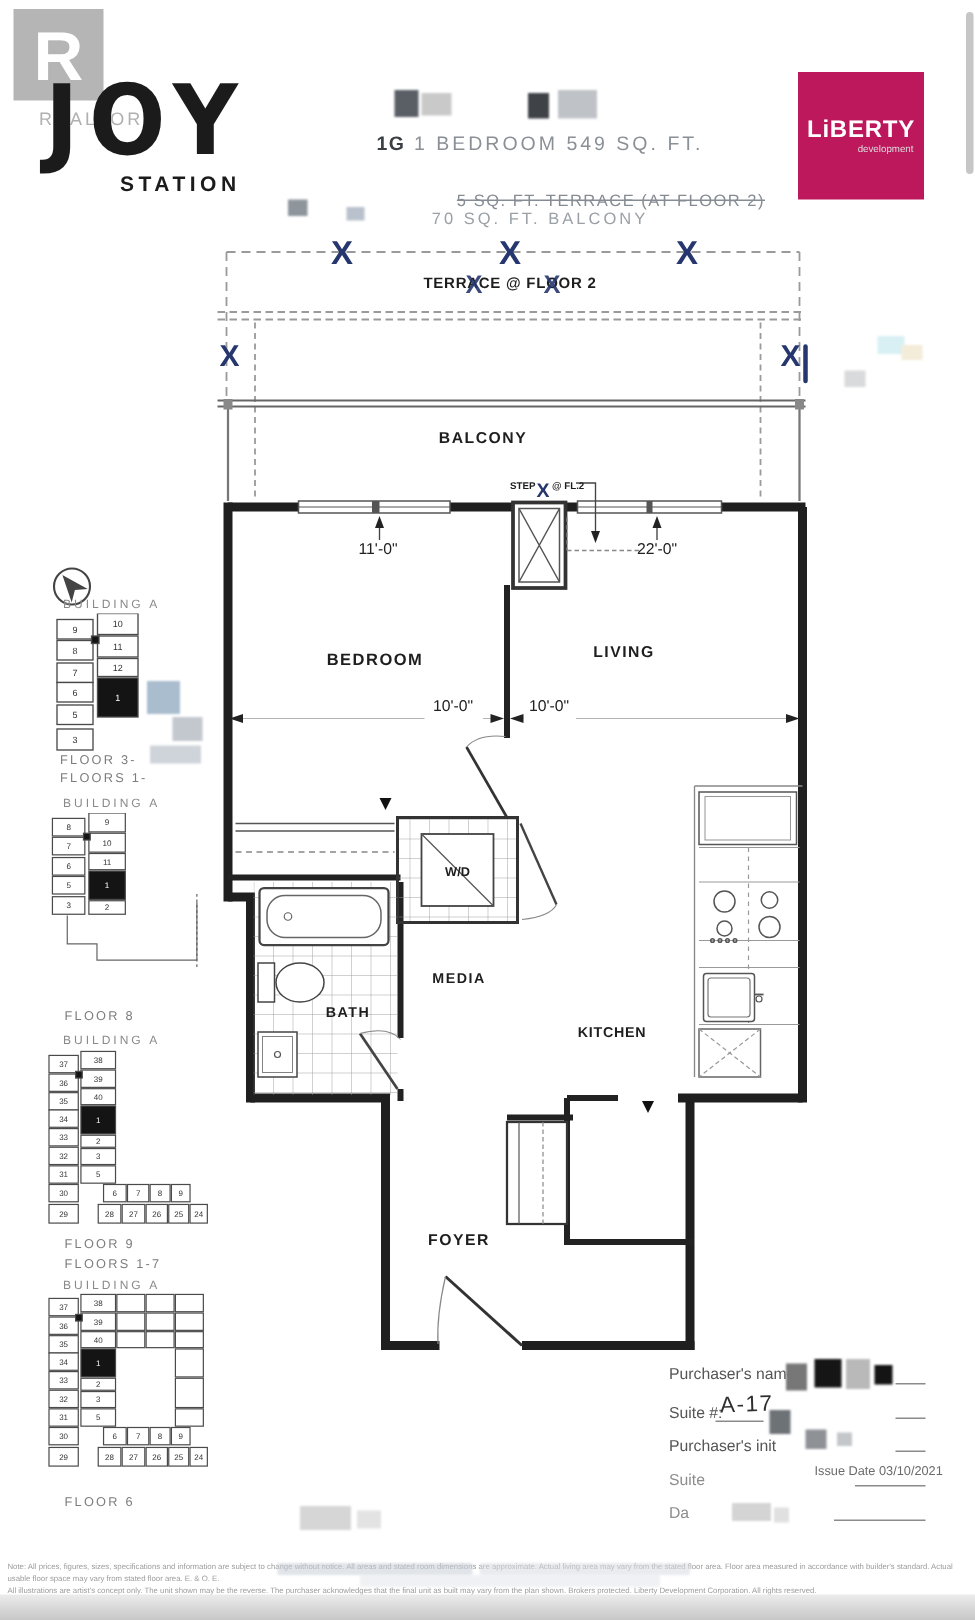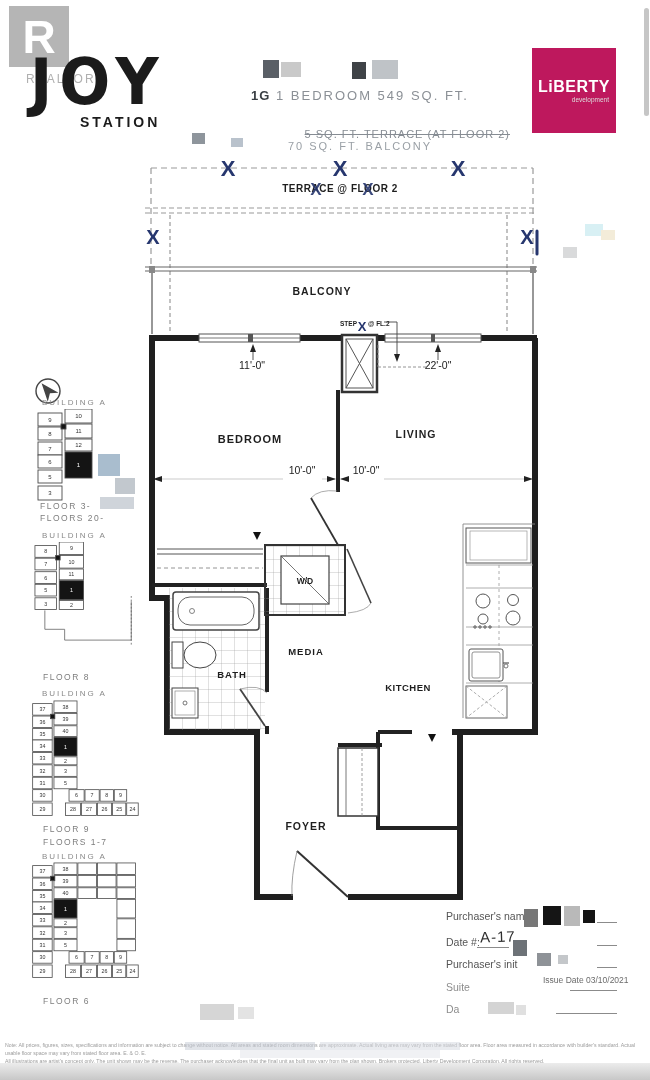--- a/index.html
+++ b/index.html
@@ -261,21 +261,21 @@
       <text x="43.5" y="9.2" text-anchor="middle" font-size="6" fill="#333333">10</text>
       <rect x="30" y="15" width="27" height="14" fill="#ffffff" stroke="#4a4a4a" stroke-width="0.9"></rect>
       <text x="43.5" y="24.2" text-anchor="middle" font-size="6" fill="#333333">11</text>
       <rect x="30" y="30" width="27" height="12" fill="#ffffff" stroke="#4a4a4a" stroke-width="0.9"></rect>
       <text x="43.5" y="38.2" text-anchor="middle" font-size="6" fill="#333333">12</text>
       <rect x="30" y="43" width="27" height="26" fill="#141414" stroke="#4a4a4a" stroke-width="0.9"></rect>
       <text x="43.5" y="58.2" text-anchor="middle" font-size="6" fill="#ffffff">1</text>
       <rect x="26" y="15" width="5" height="5" fill="#141414" stroke="#4a4a4a" stroke-width="0.9"></rect>
     </svg>
   <div class="abs flabel" style="left:40px;top:501px">FLOOR 3-</div>
-  <div class="abs flabel" style="left:40px;top:513px">FLOORS 20-</div>
+  <div class="abs flabel" style="left:40px;top:513px">FLOORS 1-</div>
 
   <div class="abs kplabel" style="left:42px;top:531px">BUILDING A</div>
   <svg class="abs" style="left:32px;top:542px" width="104" height="108" viewBox="0 0 115 120">
       <rect x="3" y="4" width="24" height="13" fill="#ffffff" stroke="#4a4a4a" stroke-width="0.9"></rect>
       <text x="15" y="12.7" text-anchor="middle" font-size="6" fill="#333333">8</text>
       <rect x="3" y="18" width="24" height="13" fill="#ffffff" stroke="#4a4a4a" stroke-width="0.9"></rect>
       <text x="15" y="26.7" text-anchor="middle" font-size="6" fill="#333333">7</text>
       <rect x="3" y="33" width="24" height="13" fill="#ffffff" stroke="#4a4a4a" stroke-width="0.9"></rect>
       <text x="15" y="41.7" text-anchor="middle" font-size="6" fill="#333333">6</text>
       <rect x="3" y="47" width="24" height="13" fill="#ffffff" stroke="#4a4a4a" stroke-width="0.9"></rect>
@@ -419,21 +419,21 @@
       <rect x="98" y="41" width="21" height="21" fill="#ffffff" stroke="#4a4a4a" stroke-width="0.9"></rect>
       <rect x="98" y="63" width="21" height="22" fill="#ffffff" stroke="#4a4a4a" stroke-width="0.9"></rect>
       <rect x="98" y="86" width="21" height="13" fill="#ffffff" stroke="#4a4a4a" stroke-width="0.9"></rect>
       <rect x="23" y="15" width="5" height="5" fill="#141414" stroke="#4a4a4a" stroke-width="0.9"></rect>
     </svg>
   <div class="abs flabel" style="left:43px;top:996px">FLOOR 6</div>
 
   <div class="abs formlabel" style="left:446px;top:910px">Purchaser's name:</div>
   <div class="abs fline" style="left:597px;top:922px;width:20px"></div>
 
-  <div class="abs formlabel" style="left:446px;top:936px">Date #:</div>
+  <div class="abs formlabel" style="left:446px;top:936px">Suite #:</div>
   <div class="abs suiteval" style="left:480px;top:928px">A-17</div>
   <div class="abs fline" style="left:477px;top:947px;width:32px"></div>
   <div class="abs fline" style="left:597px;top:945px;width:20px"></div>
 
   <div class="abs formlabel" style="left:446px;top:958px">Purchaser's init</div>
   <div class="abs fline" style="left:597px;top:967px;width:20px"></div>
 
   <div class="abs formlabel fuzzy" style="left:446px;top:981px">Suite</div>
   <div class="abs fline" style="left:570px;top:990px;width:47px"></div>
 

